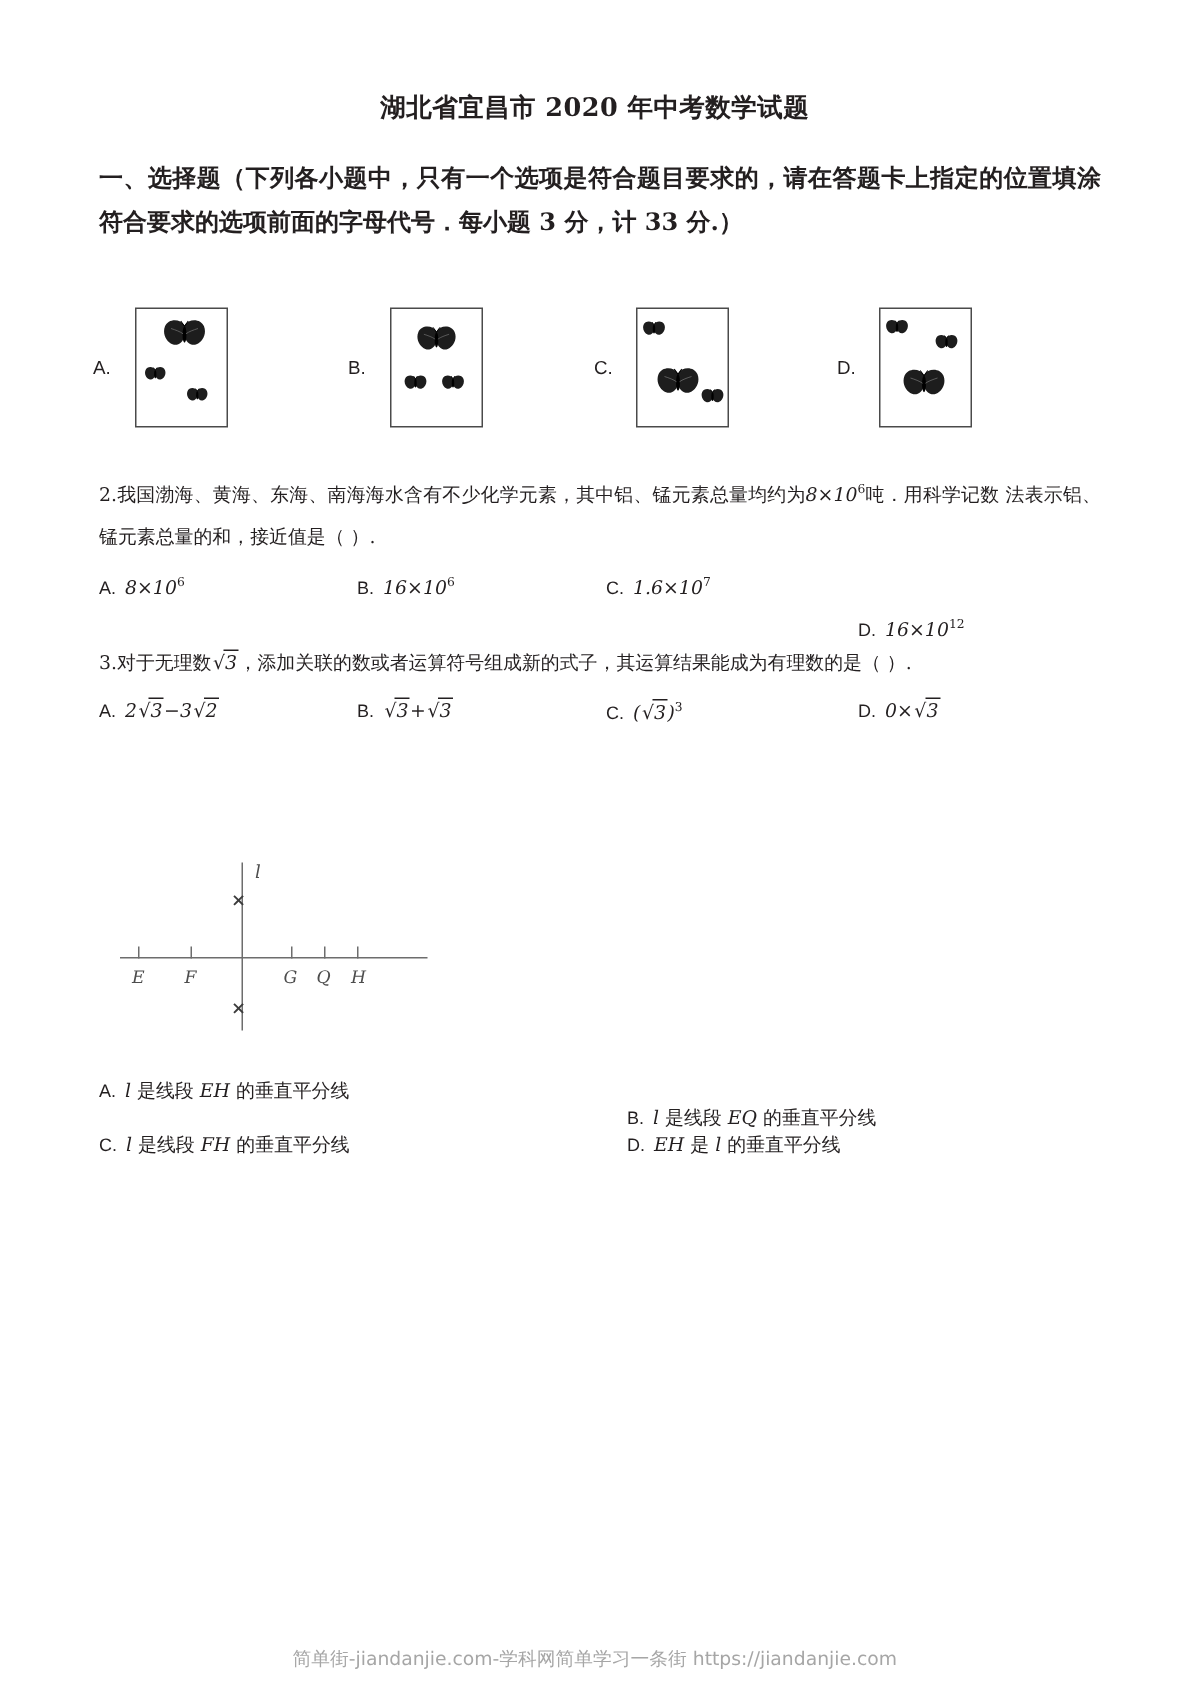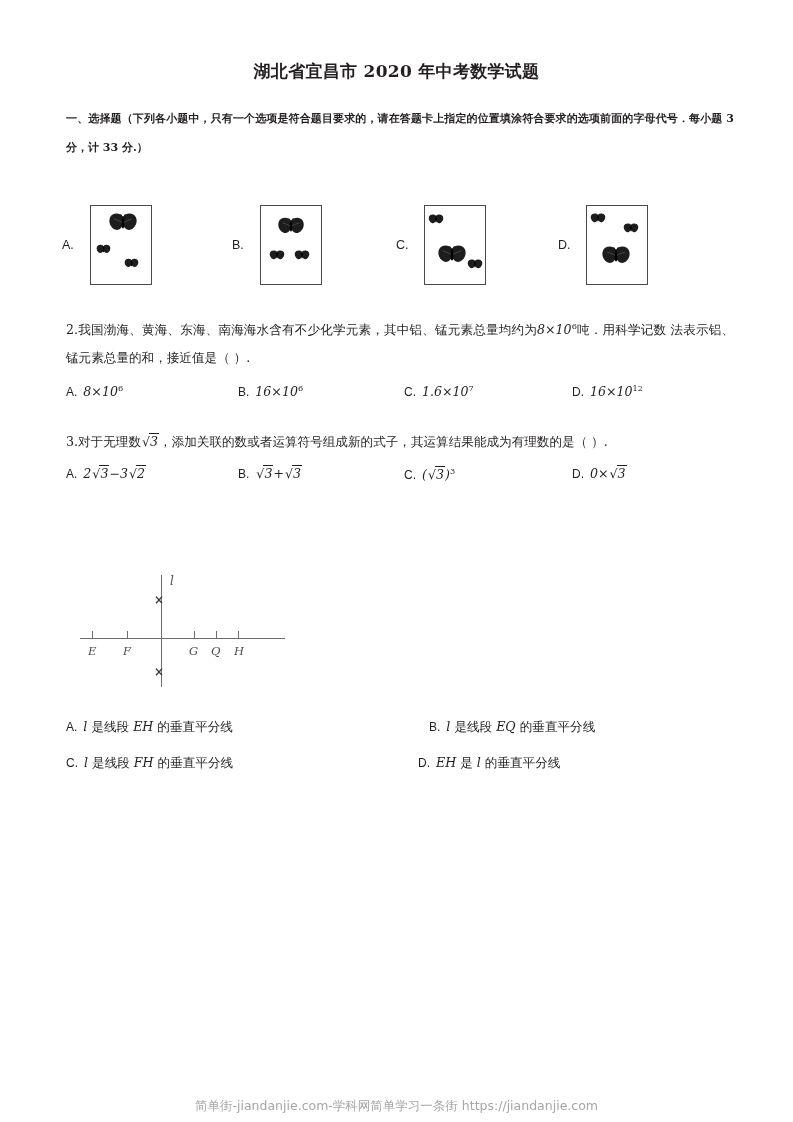--- a/index.html
+++ b/index.html
@@ -30,21 +30,21 @@
     font-size: 17px;
     font-weight: bold;
     letter-spacing: 0.3px;
     font-family: "DejaVu Serif", "Liberation Serif", serif;
   }
   .section-head {
     position: absolute;
     left: 66px;
     top: 104px;
     width: 668px;
-    font-size: 11px;
+    font-size: 16px;
     font-weight: bold;
     line-height: 29px;
     text-align: justify;
   }
   .qtext {
     position: absolute;
     font-size: 12.6px;
     line-height: 28px;
     text-align: justify;
     color: #231f20;
@@ -315,21 +315,21 @@
   <div class="opt-row" style="left:66px; top:383px; width:668px;">
     <span class="opt-cell" style="left:0px;">
       <span class="opt-label">A.</span><span class="mi"><span>8×10</span><sup class="exp">6</sup></span>
     </span>
     <span class="opt-cell" style="left:172px;">
       <span class="opt-label">B.</span><span class="mi"><span>16×10</span><sup class="exp">6</sup></span>
     </span>
     <span class="opt-cell" style="left:338px;">
       <span class="opt-label">C.</span><span class="mi"><span>1.6×10</span><sup class="exp">7</sup></span>
     </span>
-    <span class="opt-cell" style="left:506px;">
+    <span class="opt-cell" style="left:506px;margin-top:28px;">
       <span class="opt-label">D.</span><span class="mi"><span>16×10</span><sup class="exp">12</sup></span>
     </span>
   </div>
 
   <div class="qtext q3">
     <span>3.对于无理数</span><span class="rad"><span class="radsym">√</span><span class="radbody">3</span></span><span>，添加关联的数或者运算符号组成新的式子，其运算结果能成为有理数的是（     ）.</span>
   </div>
 
   <div class="opt-row" style="left:66px; top:466px; width:668px;">
     <span class="opt-cell" style="left:0px;">
@@ -365,21 +365,21 @@
 
     <div class="llabel">l</div>
     <div class="xmark" style="top:22px;">×</div>
     <div class="xmark" style="top:94px;">×</div>
   </div>
 
   <div class="opt-row" style="left:66px; top:719px; width:668px;">
     <span class="opt-cell" style="left:0px;">
       <span class="opt-label">A.</span><span class="mi">l</span><span> 是线段 </span><span class="mi">EH</span><span> 的垂直平分线</span>
     </span>
-    <span class="opt-cell" style="left:363px;">
+    <span class="opt-cell" style="left:352px;margin-top:18px;">
       <span class="opt-label">B.</span><span class="mi">l</span><span> 是线段 </span><span class="mi">EQ</span><span> 的垂直平分线</span>
     </span>
   </div>
 
   <div class="opt-row" style="left:66px; top:755px; width:668px;">
     <span class="opt-cell" style="left:0px;">
       <span class="opt-label">C.</span><span class="mi">l</span><span> 是线段 </span><span class="mi">FH</span><span> 的垂直平分线</span>
     </span>
     <span class="opt-cell" style="left:352px;">
       <span class="opt-label">D.</span><span class="mi">EH</span><span> 是 </span><span class="mi">l</span><span> 的垂直平分线</span>

